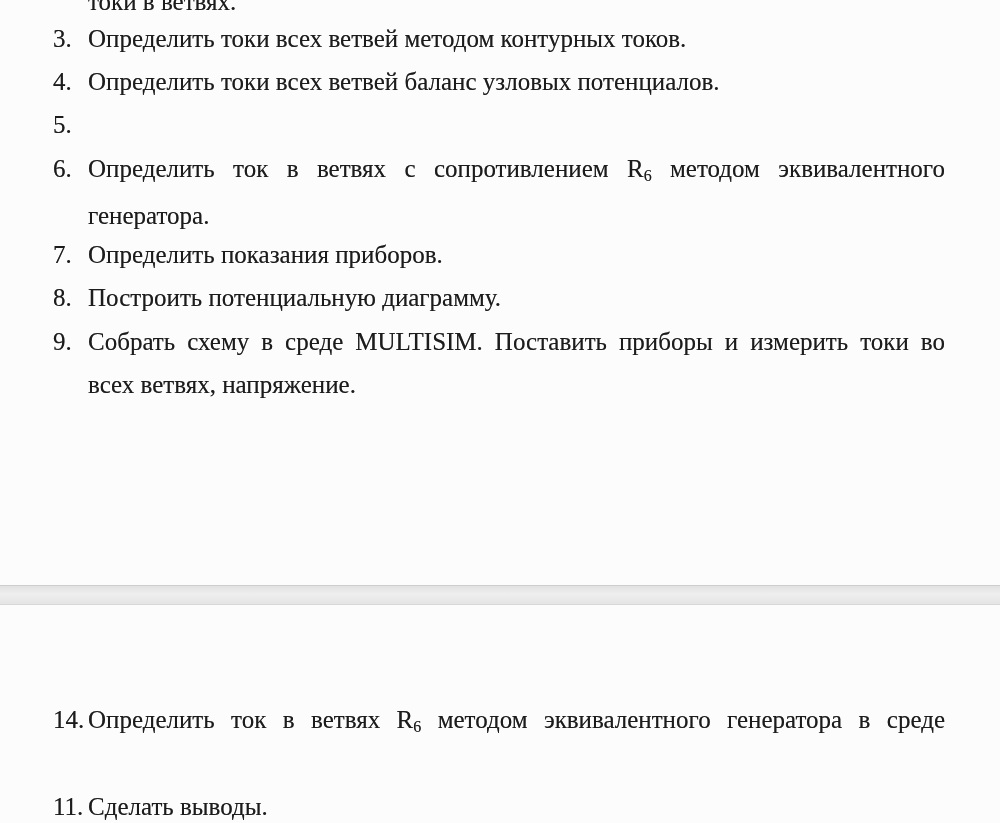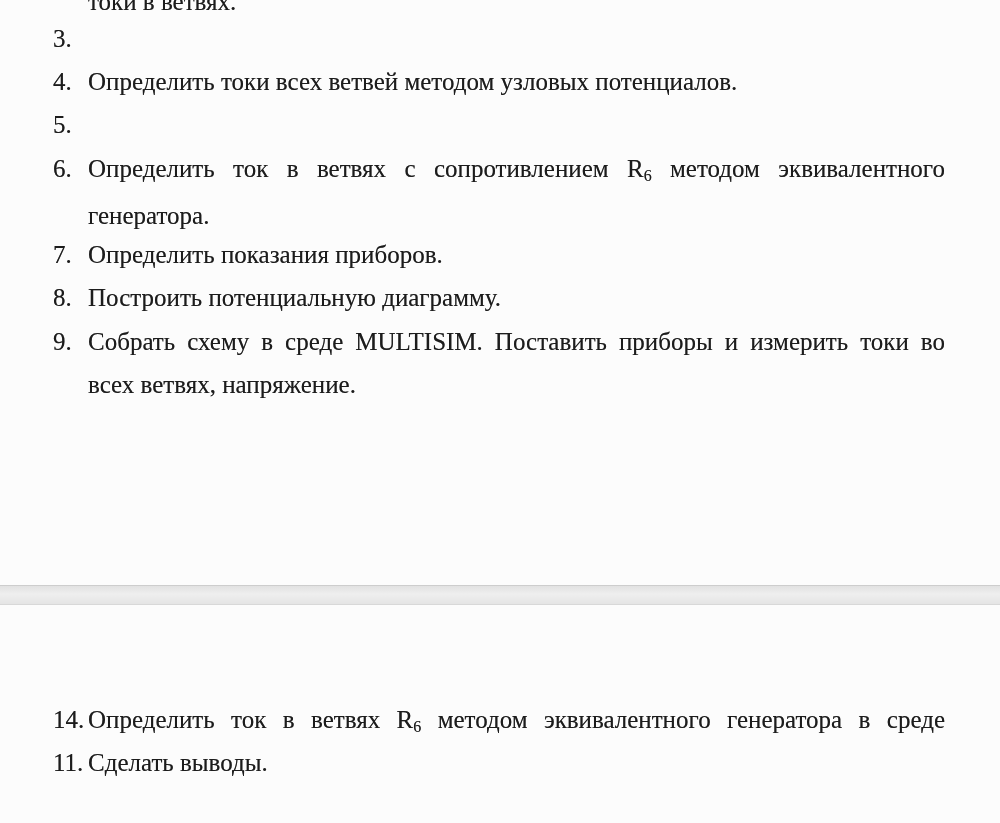--- a/index.html
+++ b/index.html
@@ -60,25 +60,26 @@
 <body>
 
 <div class="page">
 
   <div class="line" style="top:-13px">
     <span>токи в ветвях.</span>
   </div>
 
   <div class="line" style="top:24px">
     <span class="num">3.</span>
+    <span>Определить токи всех ветвей методом контурных токов.</span>
   </div>
 
   <div class="line" style="top:67px">
     <span class="num">4.</span>
-    <span>Определить токи всех ветвей методом узловых потенциалов.</span>
+    <span>Определить токи всех ветвей баланс узловых потенциалов.</span>
   </div>
 
   <div class="line" style="top:110px">
     <span class="num">5.</span>
   </div>
 
   <div class="line j" style="top:154px">
     <span class="num">6.</span>
     <span>Определить ток в ветвях с сопротивлением R</span><sub class="rsub">6</sub><span> методом эквивалентного</span>
   </div>
@@ -107,18 +108,18 @@
   </div>
 
   <div class="page-gap"></div>
 
   <div class="line j" style="top:705px">
     <span class="num">14.</span>
     <span>Определить ток в ветвях R</span><sub class="rsub">6</sub><span> методом эквивалентного генератора в среде</span>
   </div>
 
 
-  <div class="line" style="top:748px">
+  <div class="line" style="top:792px">
     <span class="num">11.</span>
     <span>Сделать выводы.</span>
   </div>
 
 </div>
 
 </body></html>

